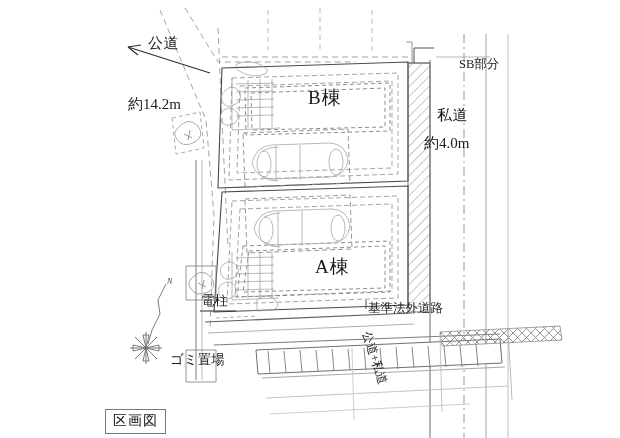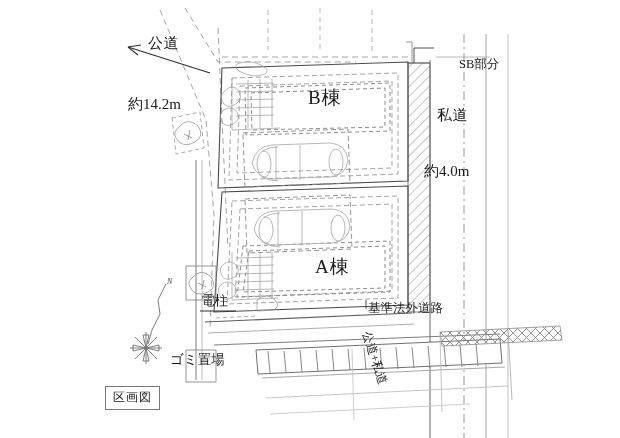--- a/index.html
+++ b/index.html
@@ -55,25 +55,25 @@
     font-family: Liberation Serif, serif;
   }
   .lbl-rot {
     font-size: 12px;
     transform-origin: left top;
     transform: rotate(72deg);
   }
   #legend-box {
     position: absolute;
     left: 105px;
-    top: 386px;
+    top: 409px;
     border: 1px solid #7a7a7a;
     background: #ffffff;
     padding: 2px 7px 3px 7px;
-    font-size: 12px;
+    font-size: 14px;
     letter-spacing: 1px;
     color: #111;
     font-family: "Liberation Serif", "DejaVu Serif", serif;
   }
   .compass-n {
     position: absolute;
     font-size: 8px;
     color: #444;
     font-style: italic;
     font-family: "Liberation Serif", "DejaVu Serif", serif;
@@ -274,21 +274,21 @@
   </svg>
 
   <div class="lbl lbl-road-main" style="left:148px; top:36px;">公道</div>
 
   <div class="lbl lbl-road-dim" style="left:128px; top:57px;margin-top:40px;">約14.2m</div>
 
   <div class="lbl lbl-note" style="left:437px; top:58px;margin-left:22px;">SB部分</div>
 
   <div class="lbl lbl-road-main" style="left:437px; top:108px;">私道</div>
 
-  <div class="lbl lbl-road-dim" style="left:424px; top:164px;">約4.0m</div>
+  <div class="lbl lbl-road-dim" style="left:424px; top:136px;">約4.0m</div>
 
   <div class="lbl lbl-bldg" style="left:308px; top:88px;">B棟</div>
 
   <div class="lbl lbl-bldg" style="left:315px; top:257px;">A棟</div>
 
   <div class="lbl lbl-note" style="left:368px; top:302px;">基準法外道路</div>
 
   <div class="lbl lbl-rot" style="left:372px; top:330px;">公道+私道</div>
 
   <div class="lbl lbl-side" style="left:201px; top:294px;">電柱</div>

